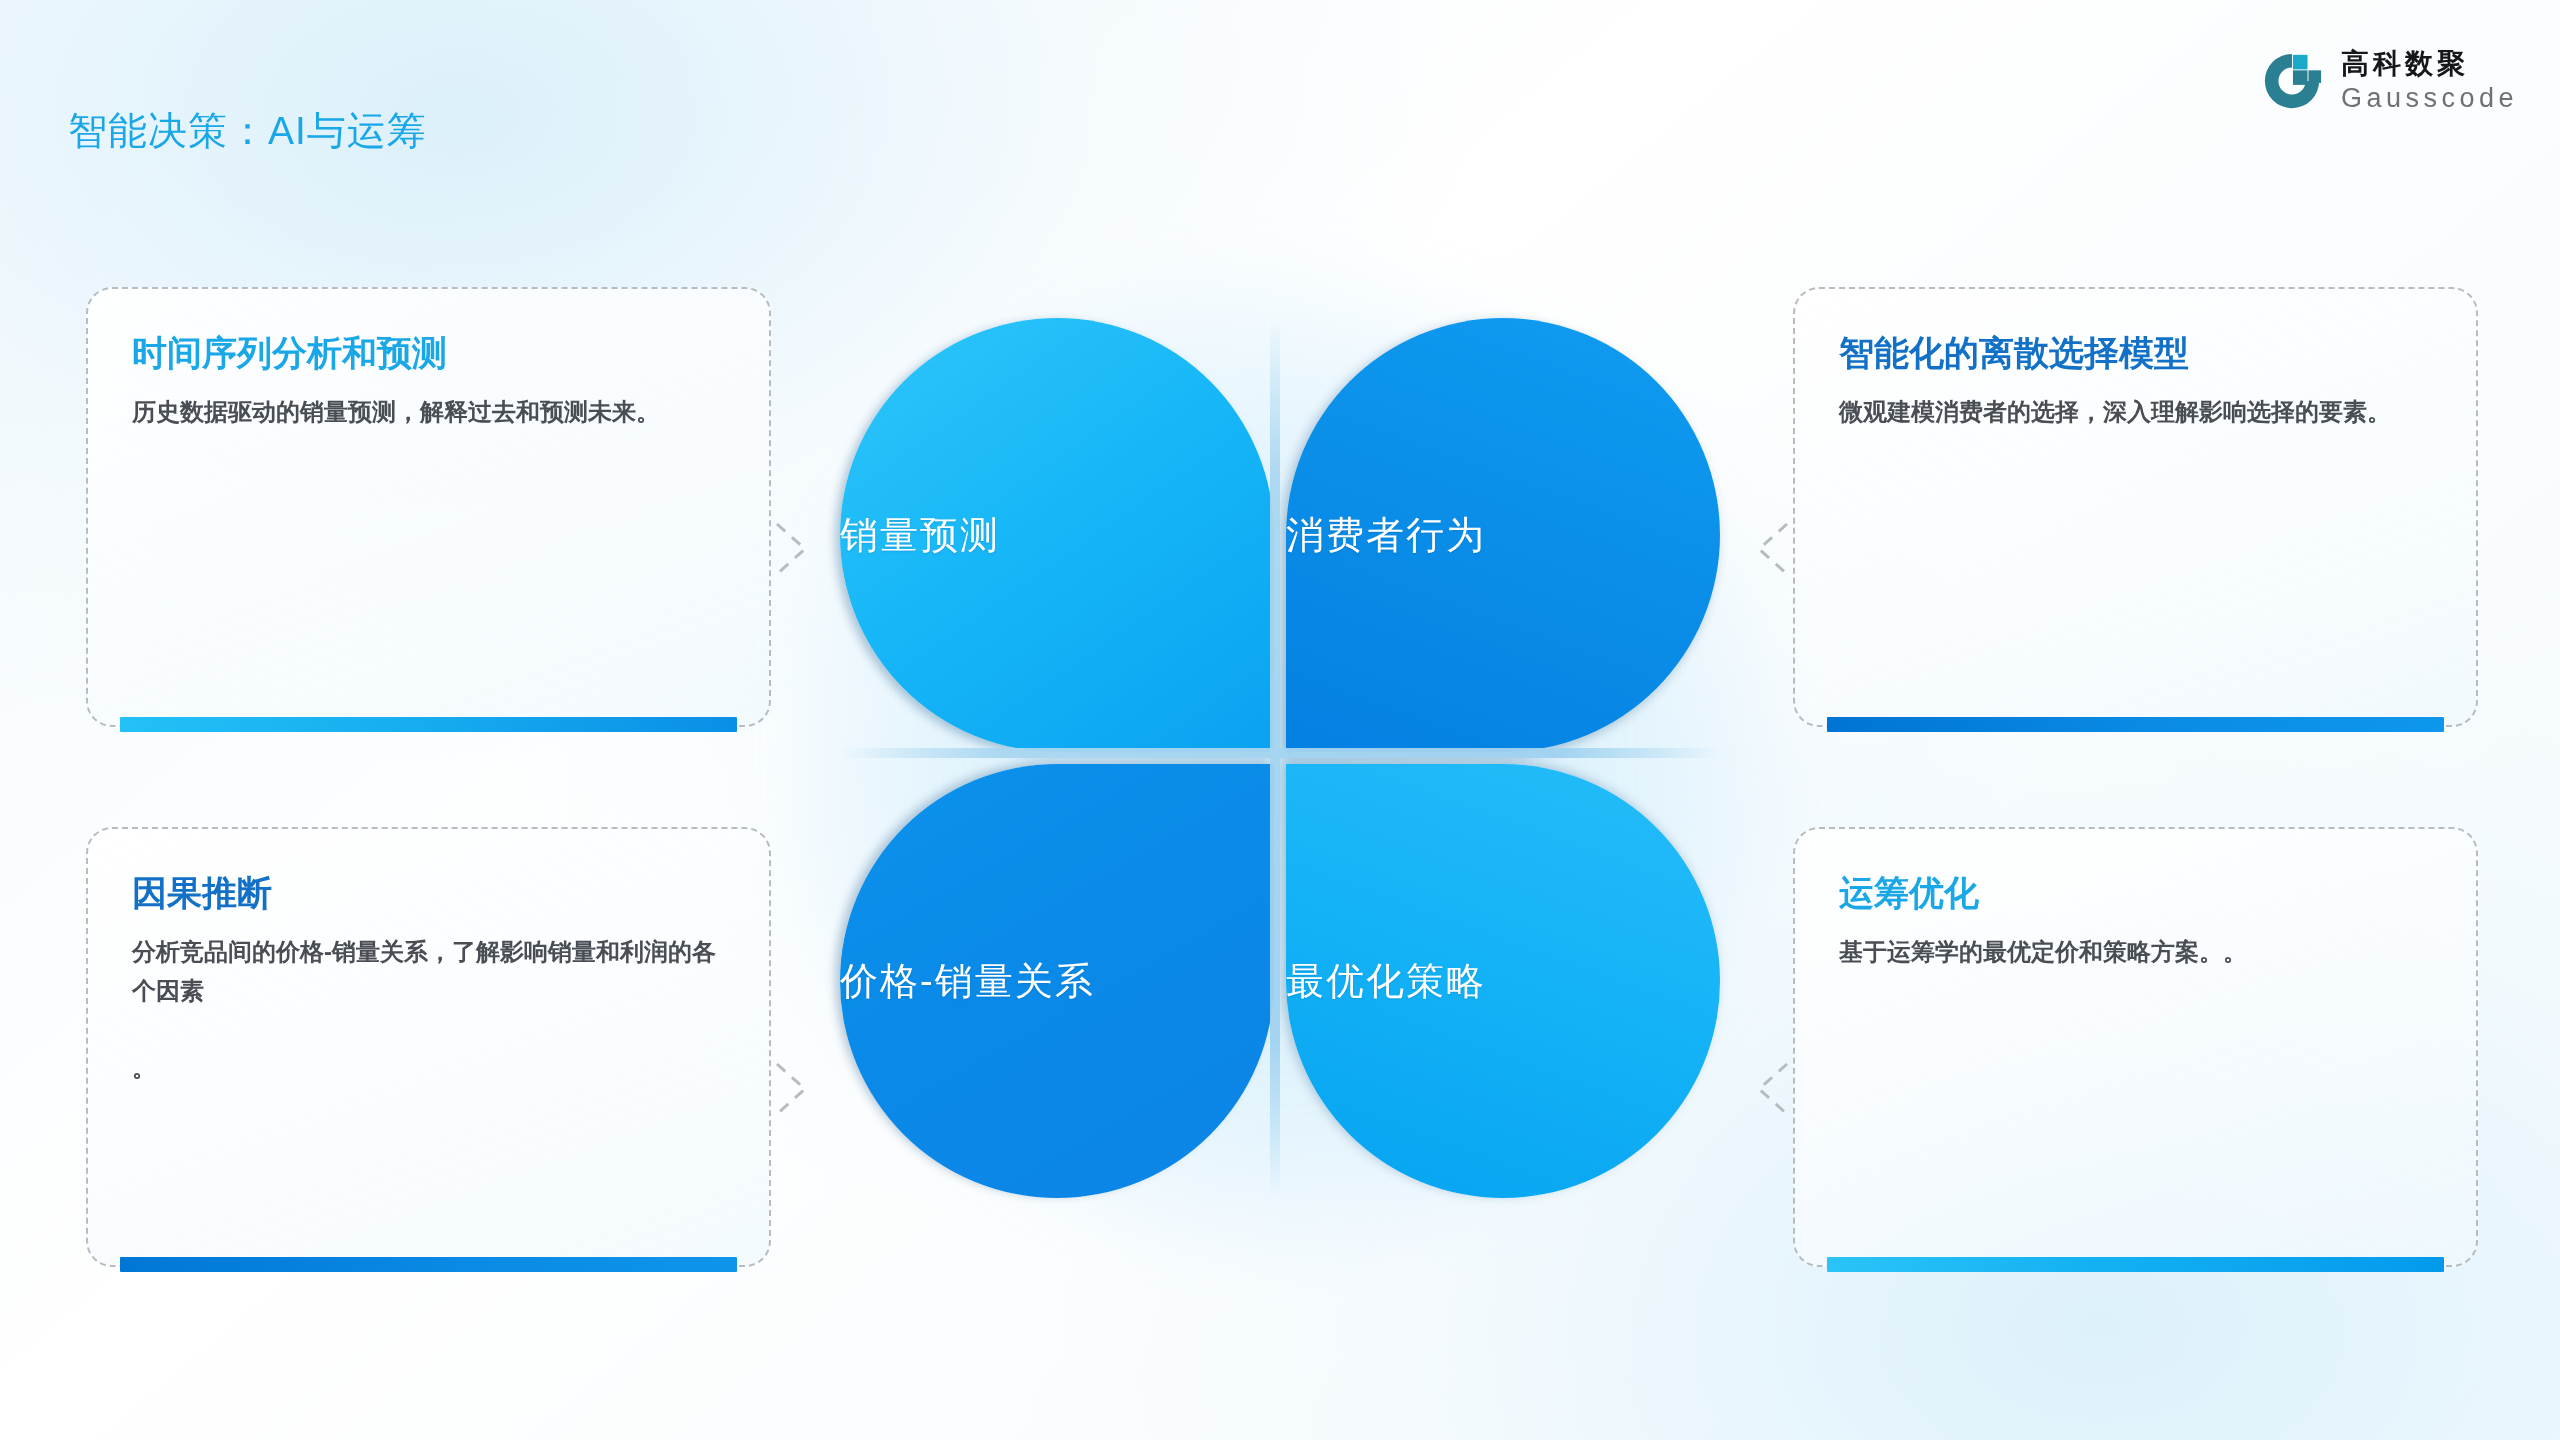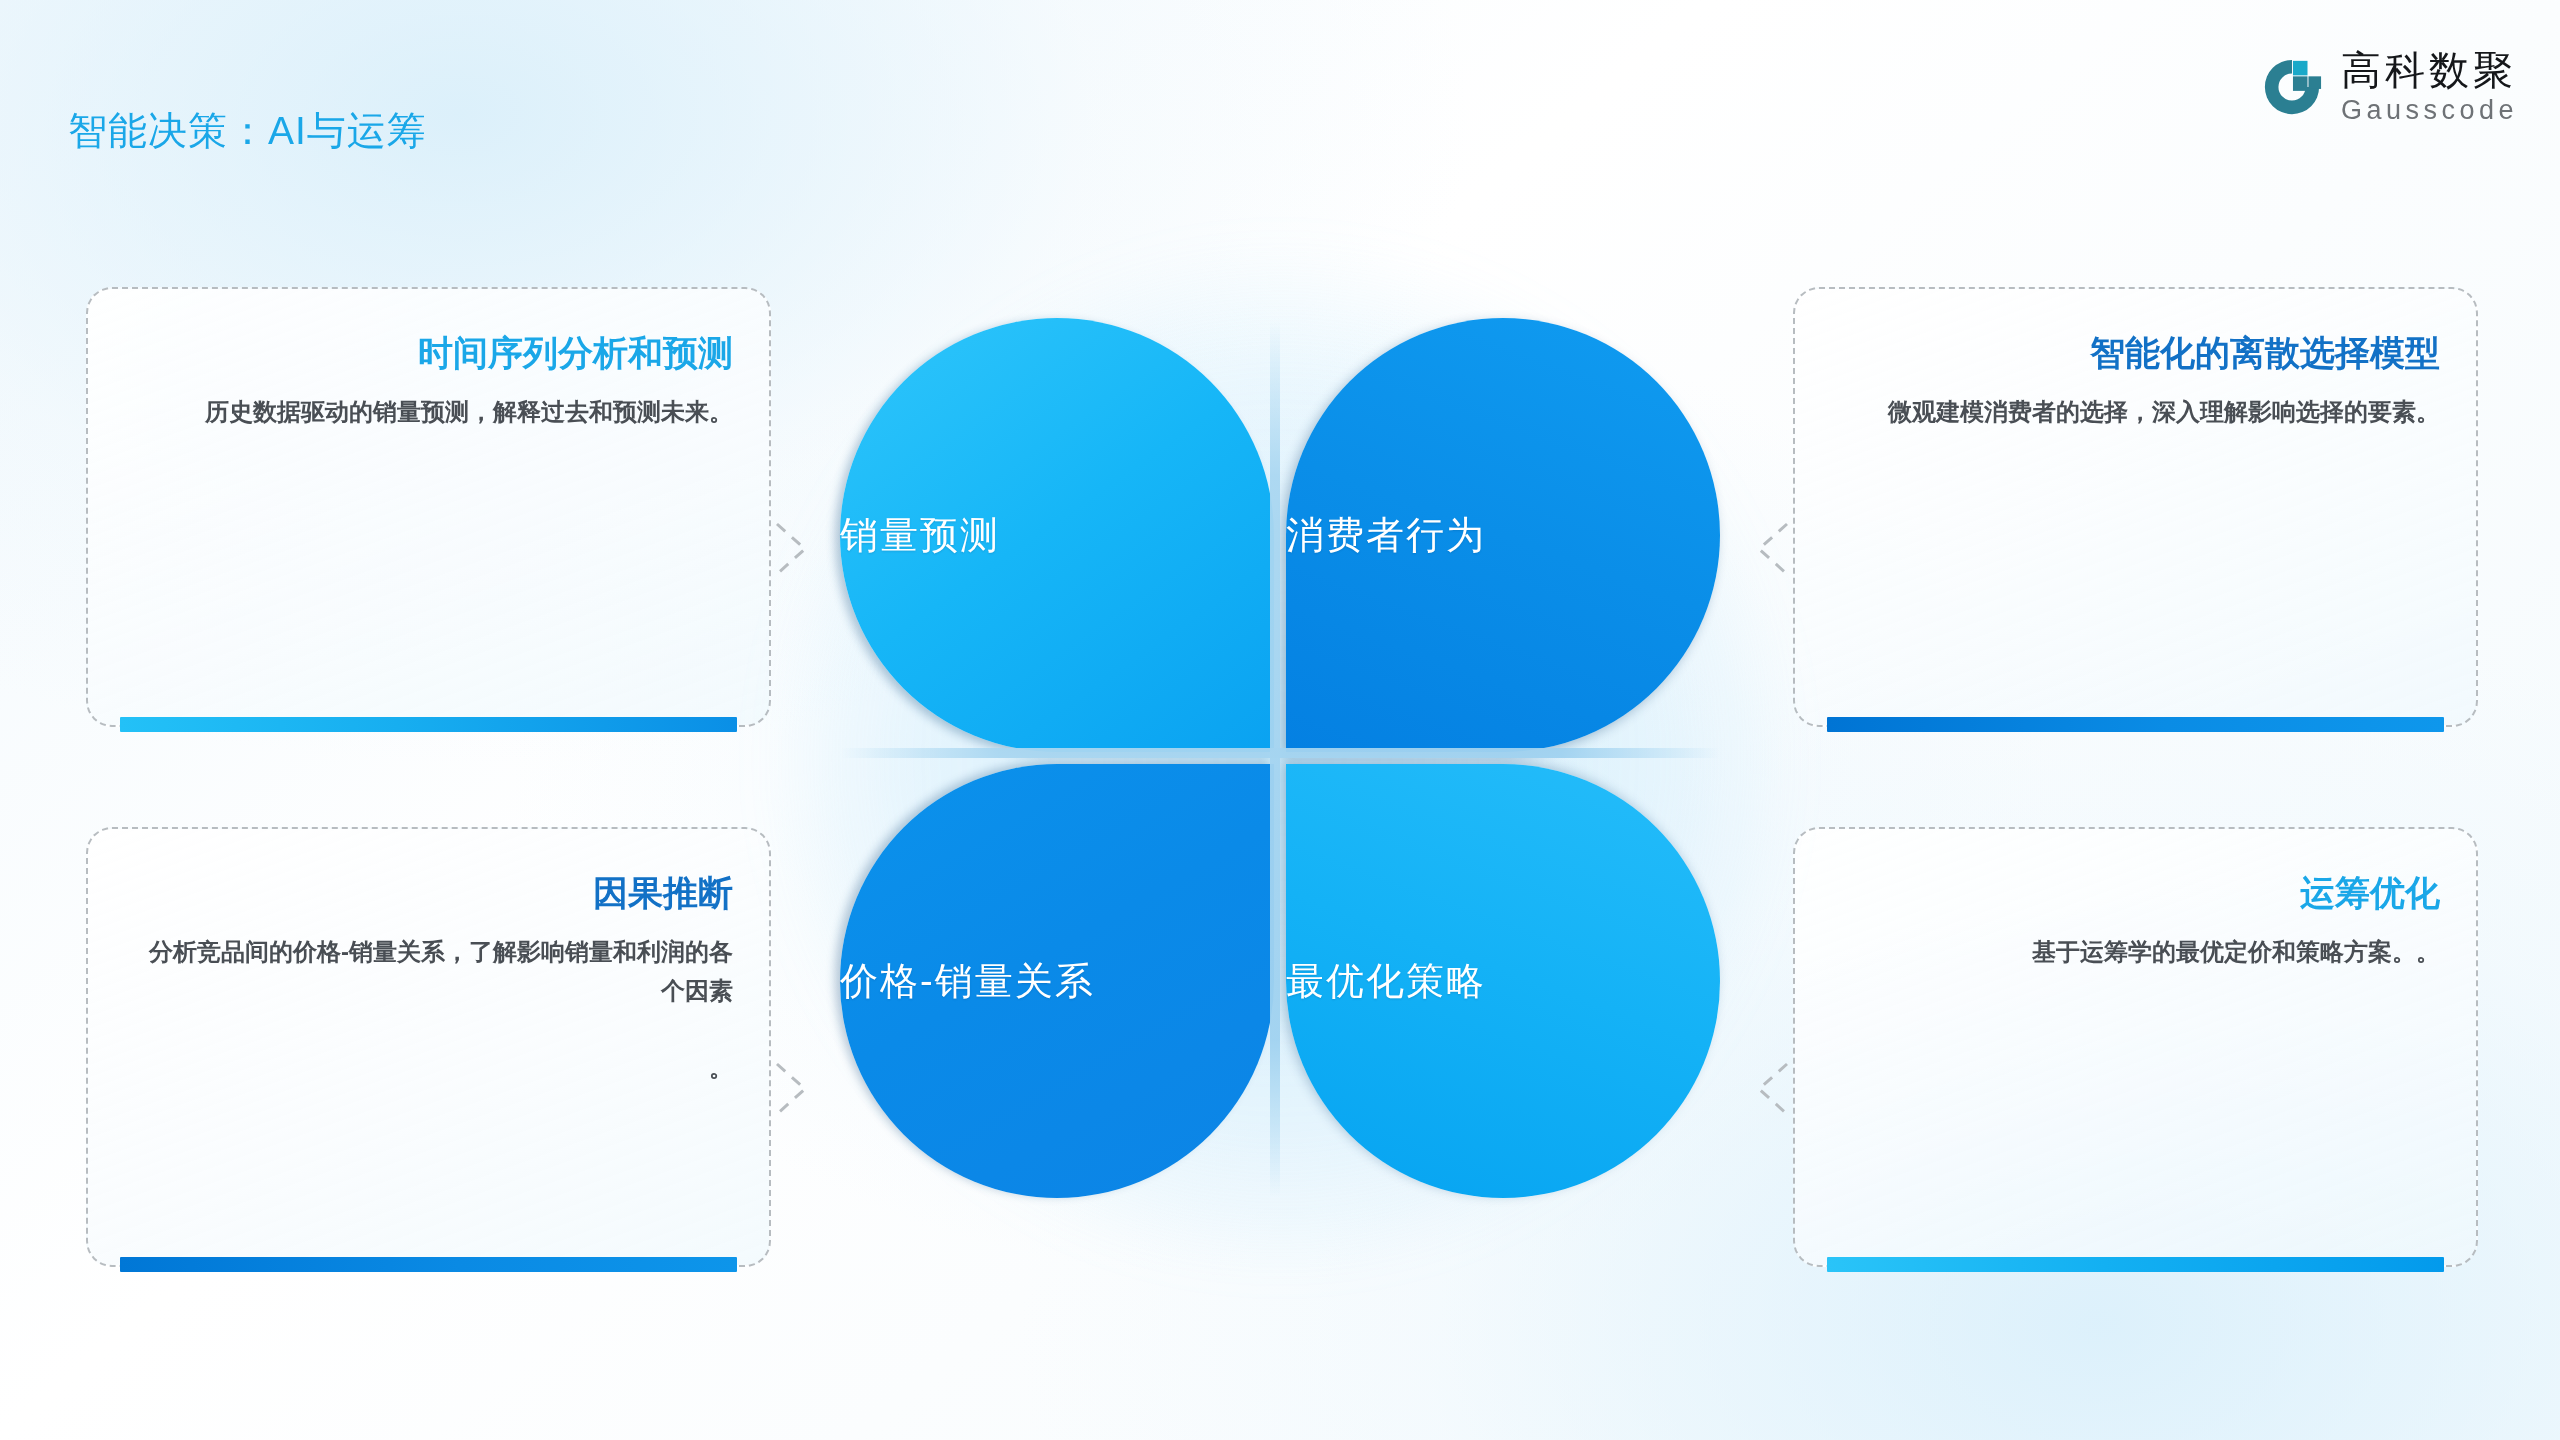--- a/index.html
+++ b/index.html
@@ -46,42 +46,41 @@
     gap: 18px;
   }
   .logo-mark {
     width: 62px;
     height: 62px;
     flex: 0 0 auto;
     display: block;
   }
   .logo-text { display: flex; flex-direction: column; line-height: 1; }
   .logo-cn {
-    font-size: 40px;
-    font-weight: normal;
+    font-size: 28px;
+    font-weight: bold;
     color: #15171a;
     letter-spacing: 4px;
   }
   .logo-en {
     margin-top: 7px;
     font-size: 27px;
     color: #6e7276;
     letter-spacing: 4.5px;
   }
 
   
   .card {
     position: absolute;
     width: 685px;
     height: 440px;
     border: 2px dashed #b7bcc0;
     border-radius: 26px;
     background: linear-gradient(160deg, rgba(255,255,255,0.92) 0%, rgba(249,252,254,0.80) 55%, rgba(240,249,253,0.72) 100%);
     box-sizing: border-box;
-    text-align: right;
   }
   .card-inner {
     position: absolute;
     left: 44px;
     right: 36px;
     top: 42px;
   }
   .card-title {
     font-size: 35px;
     color: #1aa7e8;

